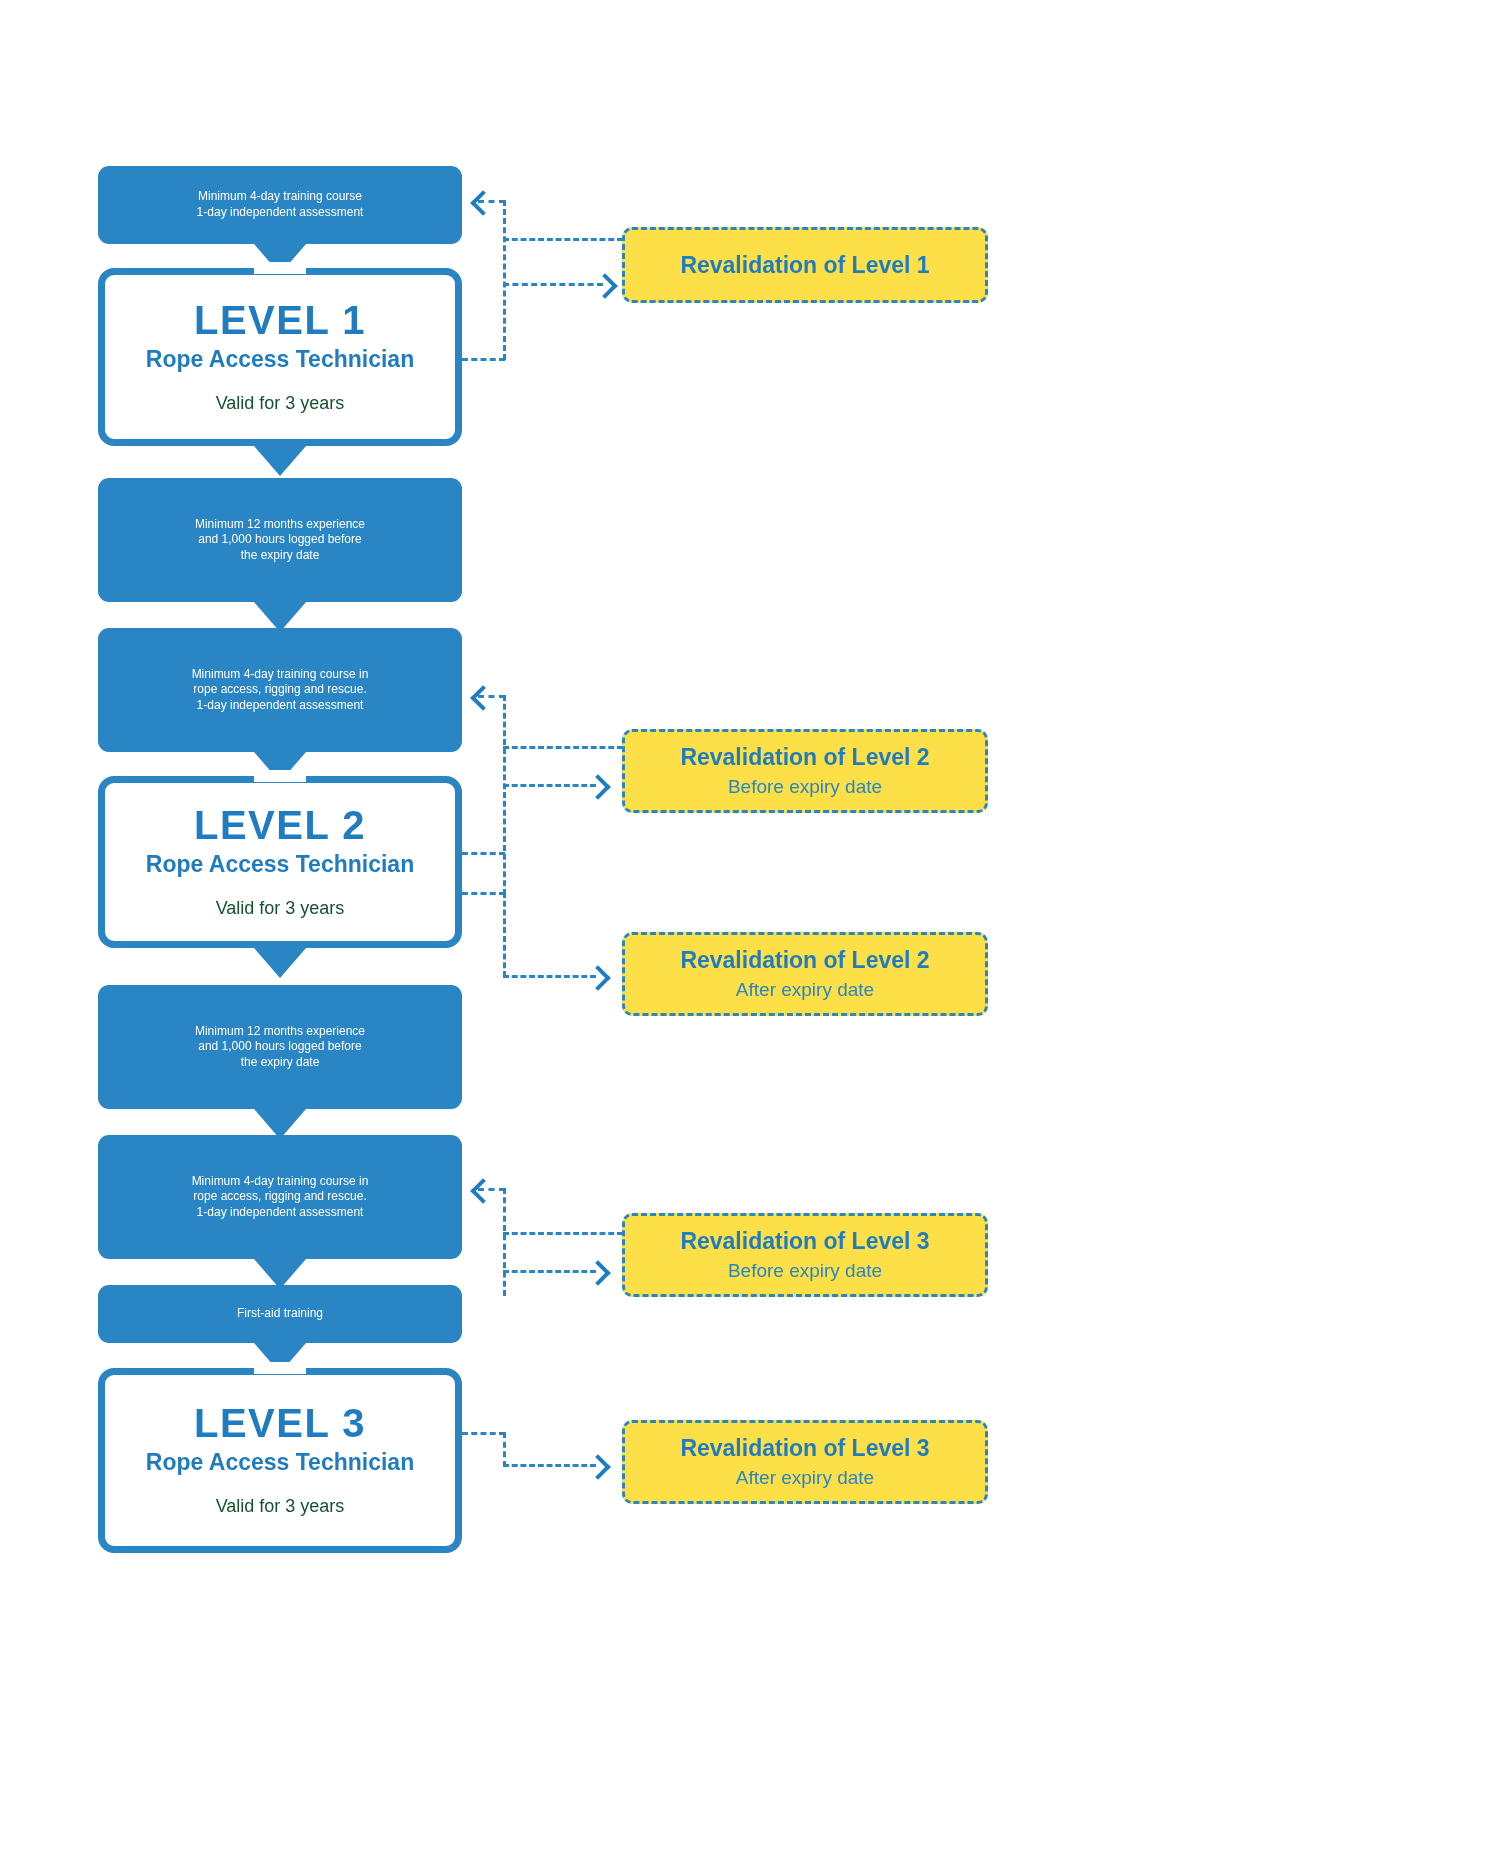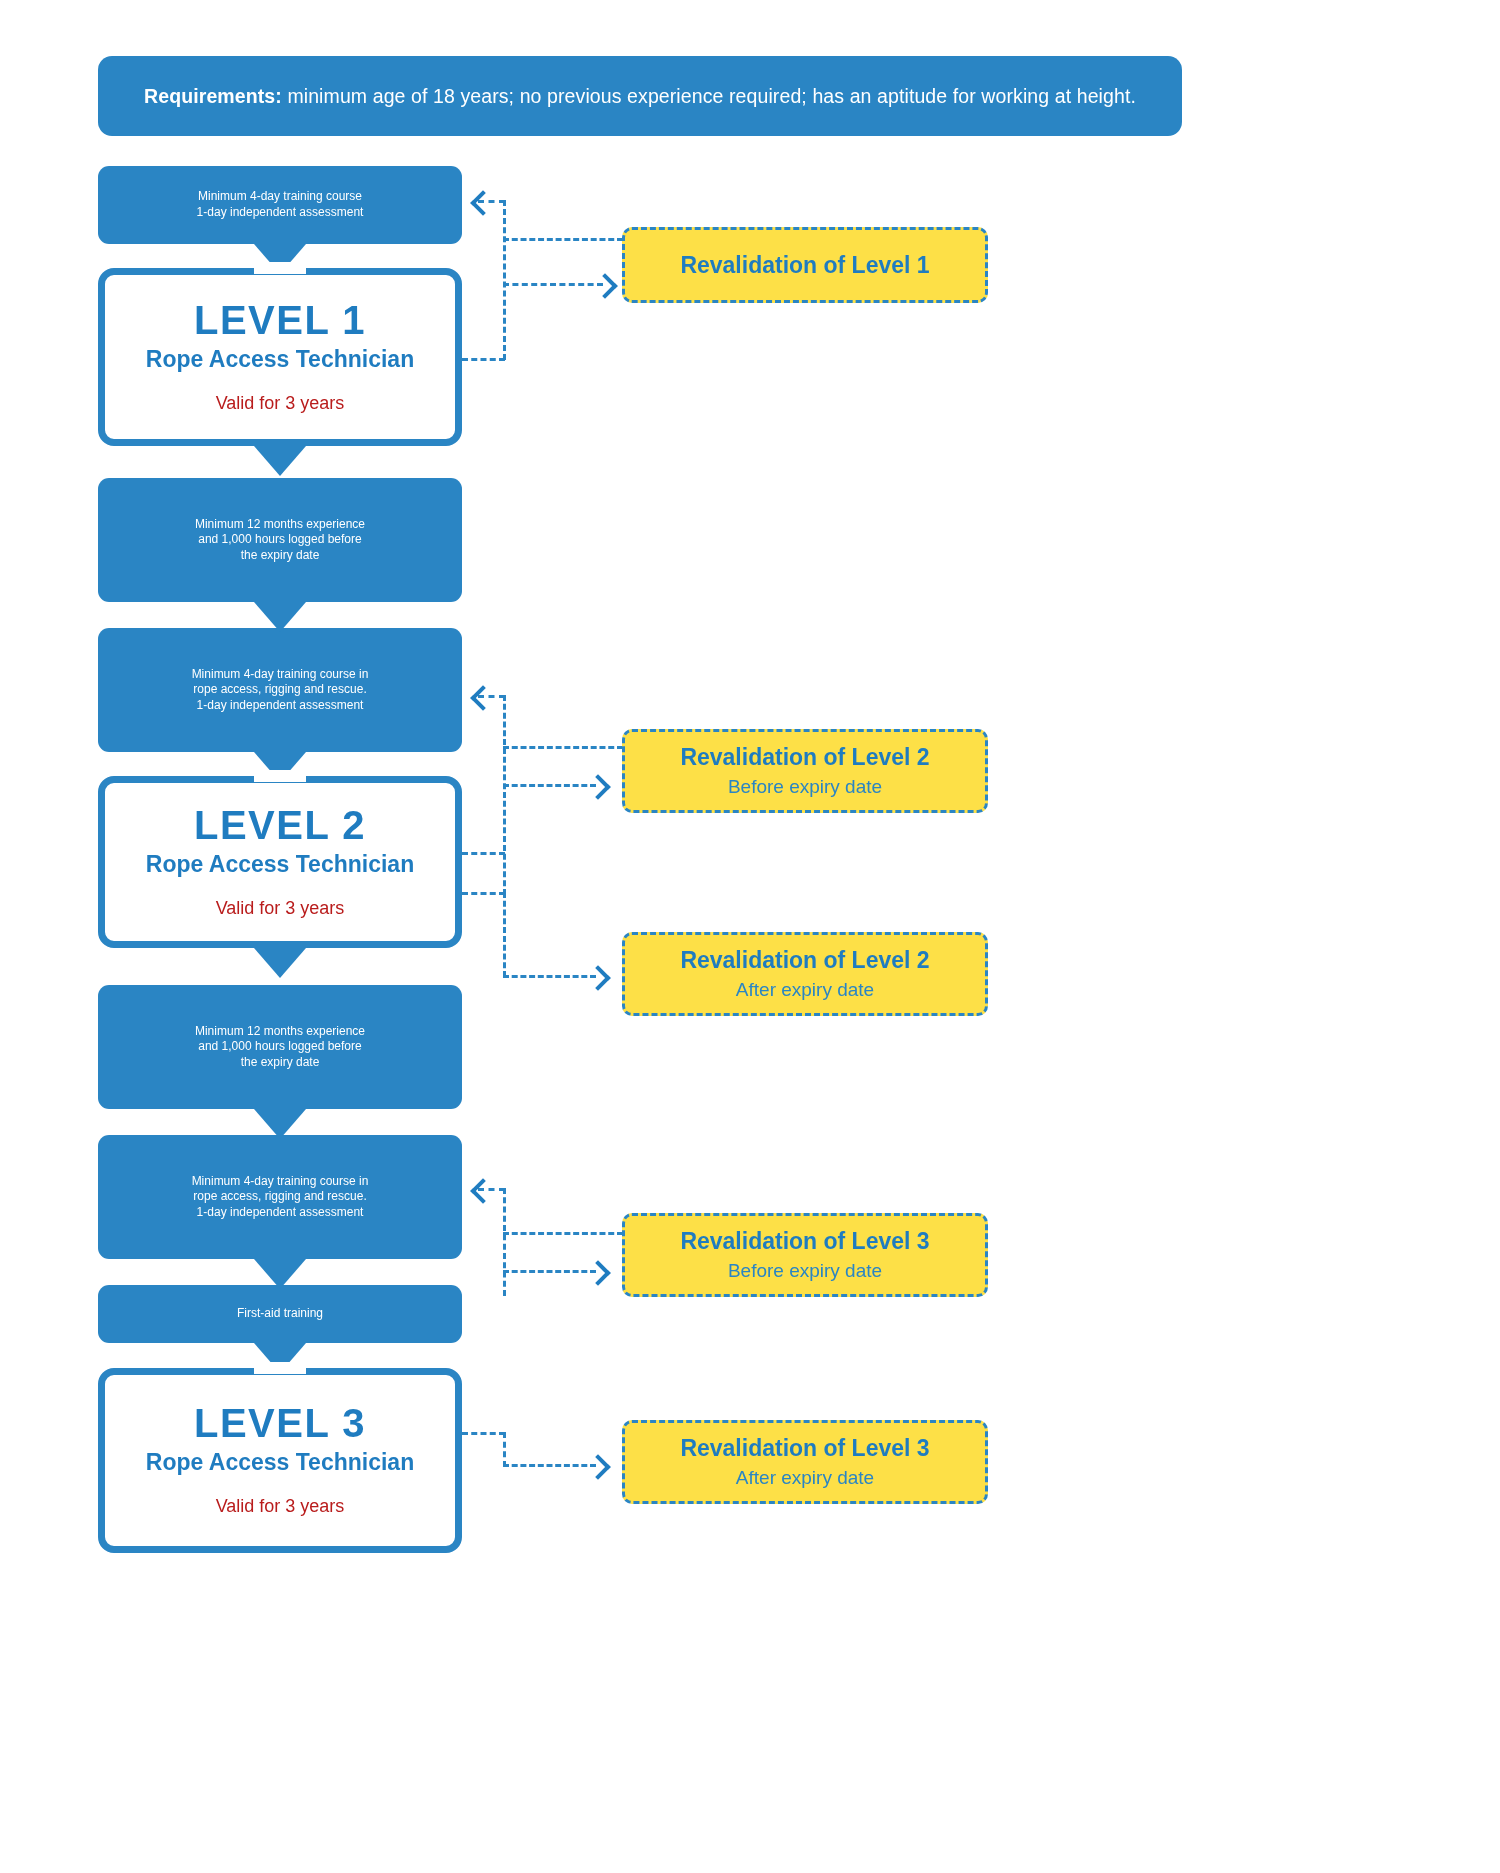--- a/index.html
+++ b/index.html
@@ -78,21 +78,21 @@
     line-height:1.05;
   }
   .level-sub{
     color:#1f7cc0;
     font-weight:bold;
     font-size:23px;
     line-height:1.25;
     margin-top:4px;
   }
   .level-valid{
-    color:#b91c1c;
+    color:#14532d;
     font-weight:normal;
     font-size:18px;
     line-height:1.3;
     margin-top:18px;
   }
   
   .card-notch-mask{
     position:absolute;
     background:#ffffff;
     z-index:4;
@@ -144,25 +144,20 @@
     z-index:3;
   }
   .arrow.right{transform:rotate(45deg);}
   .arrow.left{transform:rotate(-135deg);}
 </style>
 </head>
 <body>
 
 <div id="page">
 
-  <div class="node req-bar" style="left:98px;top:56px;width:1084px;height:80px;">
-    <div>
-      <span class="req-label">Requirements:</span><span class="req-text"> minimum age of 18 years; no previous experience required; has an aptitude for working at height.</span>
-    </div>
-  </div>
 
   <div class="node step" style="left:98px;top:166px;width:364px;height:78px;">
     <div>
       <span class="line">Minimum 4-day training course</span>
       <span class="line">1-day independent assessment</span>
     </div>
   </div>
   <div class="notch" style="left:254px;top:244px;"></div>
 
   <div class="node level-card" style="left:98px;top:268px;width:364px;height:178px;">

